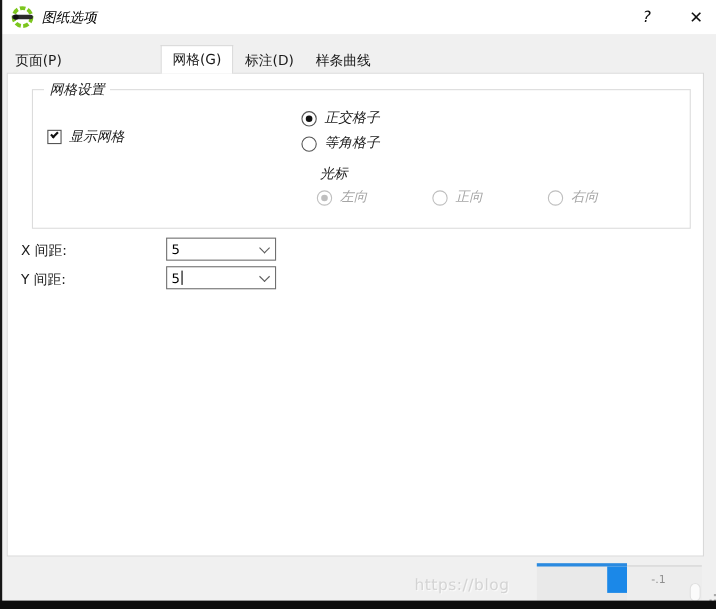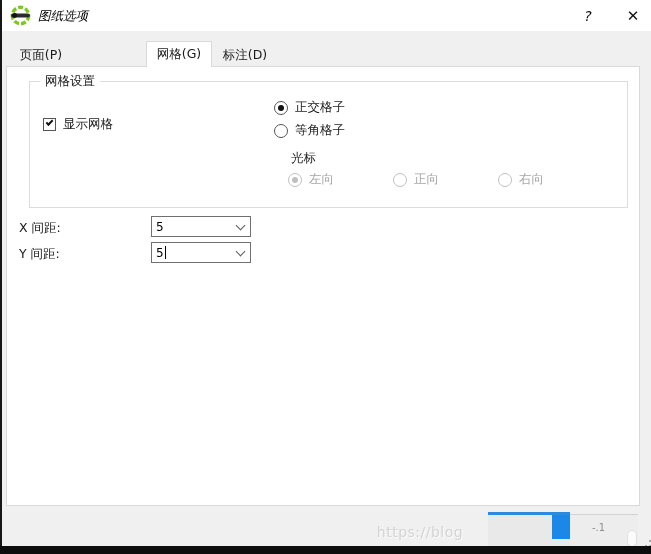--- a/index.html
+++ b/index.html
@@ -31,21 +31,21 @@
     top:1px; height:26px; background:#ffffff;
     border:1px solid #d9d9d9; border-bottom:none; line-height:24px; z-index:3;
   }
 
   
   .page { position:absolute; left:6px; top:66px; width:634px; height:440px;
           background:#ffffff; border:1px solid #d9d9d9; z-index:1; }
 
   
   .groupbox { position:absolute; left:22px; top:14px; width:599px; height:127px;
-              border:1px solid #dcdcdc; }
+              border:1px solid #dcdcdc;font-style:italic; }
   .group-legend { position:absolute; left:10px; top:-9px; background:#ffffff; padding:0 5px;
                   font-size:12.5px; color:#1a1a1a; white-space:nowrap; }
 
   .ctl-row { position:absolute; display:flex; align-items:center; gap:7px; }
 
   
   .checkbox { width:13px; height:13px; background:#fff; border:1px solid #555; position:relative; flex:0 0 auto; }
   .checkbox .mark { position:absolute; left:2px; top:1px; width:7px; height:4px;
                     border-left:2px solid #111; border-bottom:2px solid #111; transform:rotate(-45deg); }
 
@@ -97,23 +97,24 @@
       <circle cx="10.5" cy="10.5" r="8.2" fill="none" stroke="#7cc61e" stroke-width="3.4" stroke-dasharray="5 2.2"></circle>
       <rect x="1" y="8.4" width="19" height="4.2" rx="2.1" fill="#2b2b2b"></rect>
       <circle cx="4.6" cy="10.5" r="2.4" fill="#111"></circle>
     </svg>
     <div class="win-title">图纸选项</div>
     <div class="cap-btn cap-help">?</div>
     <div class="cap-btn cap-close">✕</div>
   </div>
 
   <div class="tabstrip">
-    <div class="tab" style="left:8px; width:66px;">页面(P)</div>
+    <div class="tab" style="left:2px; width:66px;">页面(P)</div>
     <div class="tab active" style="left:146px; width:66px;">网格(G)</div>
     <div class="tab" style="left:212px; width:66px;">标注(D)</div>
+    <div class="tab" style="left:278px; width:68px;">样条曲线</div>
   </div>
 
   <div class="page">
 
     <div class="groupbox">
       <div class="group-legend">网格设置</div>
 
       <div class="ctl-row" style="left:13px; top:34px;">
         <div class="checkbox">
           <div class="mark"></div>

